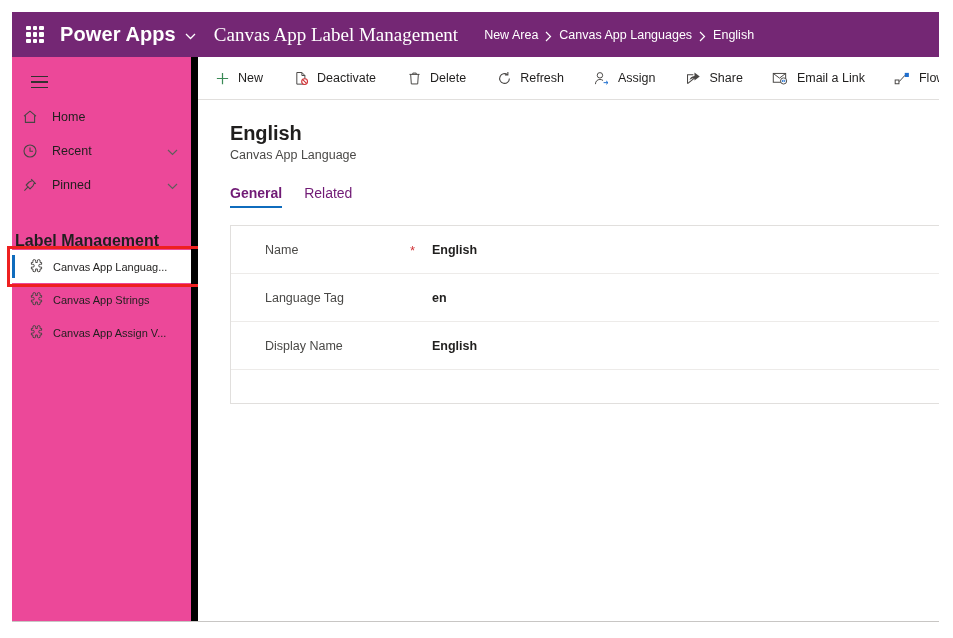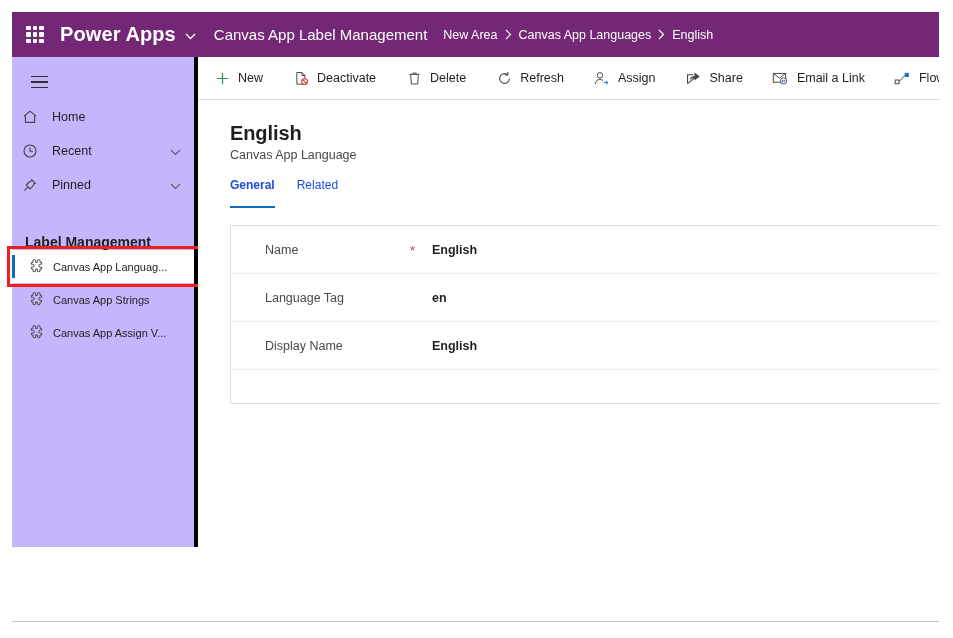--- a/index.html
+++ b/index.html
@@ -35,33 +35,33 @@
   .waffle i { background: #ffffff; border-radius: 1px; display:block; }
   .brand {
     font-size: 20px; font-weight: bold; letter-spacing: .1px;
     cursor: pointer; white-space: nowrap;
   }
   .brand-chev {
     margin-left: 9px; margin-right: 18px;
     display: inline-block; cursor: pointer;
   }
   .appname {
-    font-size: 15px; font-weight: 400; white-space: nowrap;
-    margin-right: 16px; cursor: pointer;
-  }
-  .crumbs { display: flex; align-items: center; font-size: 12.5px; white-space: nowrap; }
+    font-size: 19px; font-weight: 400; white-space: nowrap;
+    margin-right: 26px; cursor: pointer; font-family: Liberation Serif, serif;
+  }
+  .crumbs { display: flex; align-items: flex-end; font-size: 12.5px; white-space: nowrap; }
   .crumb { cursor: pointer; }
   .crumb-sep { margin: 0 7px; display: inline-flex; align-items: center; }
 
   
   .sidebar {
     position: absolute; left: 0; top: 45px;
-    width: 186px; height: 490px;
-    background: #c4b5fd;
-    border-right: 4px solid #000000;
+    width: 186px; height: 564px;
+    background: #ec4899;
+    border-right: 7px solid #000000;
   }
   .hamburger {
     width: 44px; height: 36px;
     display: flex; flex-direction: column; justify-content: center;
     align-items: center; gap: 4px; margin-top: 7px; margin-left: 5px;
     cursor: pointer;
   }
   .hamburger i { width: 17px; height: 1.4px; background: #323130; display: block; }
 
   .navitem {
@@ -77,22 +77,22 @@
   .navitem .nlabel {
     font-size: 12.5px; white-space: nowrap; overflow: hidden;
     text-overflow: ellipsis; padding-left: 4px;
   }
   .navitem .nchev {
     position: absolute; right: 13px; top: 50%;
     transform: translateY(-50%); color: #605e5c;
   }
 
   .group-header {
-    font-size: 14px; font-weight: bold; color: #201f1e;
-    padding: 0 0 0 13px; height: 26px;
+    font-size: 16px; font-weight: bold; color: #201f1e;
+    padding: 0 0 0 3px; height: 26px;
     display: flex; align-items: flex-end; margin-top: 22px;
   }
 
   .entitem {
     height: 33px; display: flex; align-items: center;
     padding-left: 10px; position: relative; cursor: pointer;
     color: #201f1e;
   }
   .entitem.sel { background: #ffffff; }
   .entitem.sel::before {
@@ -150,22 +150,22 @@
   }
   .rec-sub {
     font-size: 12.5px; color: #4a4947;
     margin: 3px 0 0 32px;
   }
   .tabs {
     display: flex; align-items: flex-end;
     margin: 16px 0 0 32px; height: 30px;
   }
   .tab {
-    font-size: 12px; color: #1d4ed8; cursor: pointer;
-    padding-bottom: 16px; margin-right: 22px; position: relative;
+    font-size: 14px; color: #701a75; cursor: pointer;
+    padding-bottom: 7px; margin-right: 22px; position: relative;
   }
   .tab.active { font-weight: bold; }
   .tab.active::after {
     content: ""; position: absolute; left: 0; bottom: 0;
     width: 100%; height: 2.5px; background: #0f6cbd;
   }
 
   .formcard {
     position: absolute; left: 32px; top: 125px;
     width: 726px; height: 179px;

